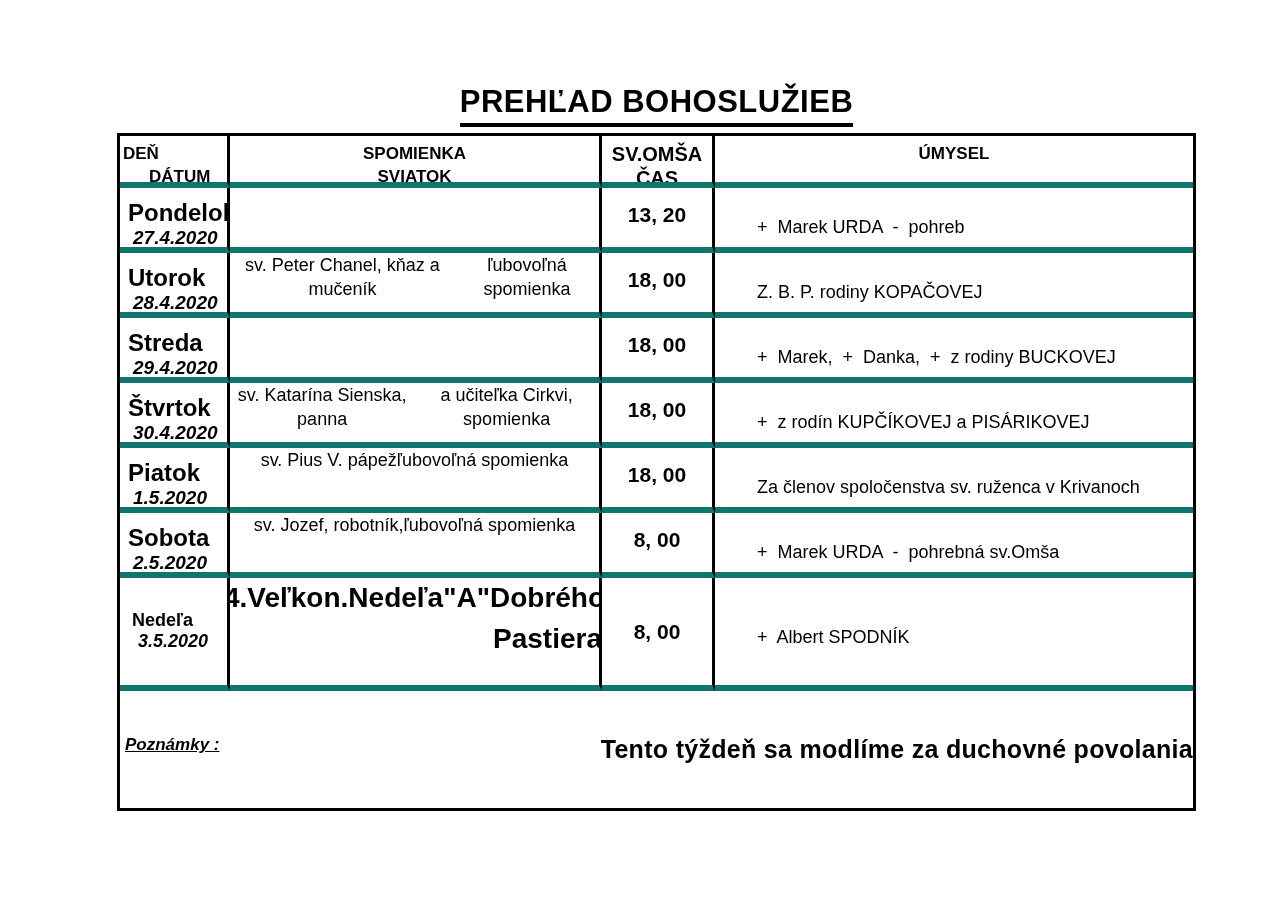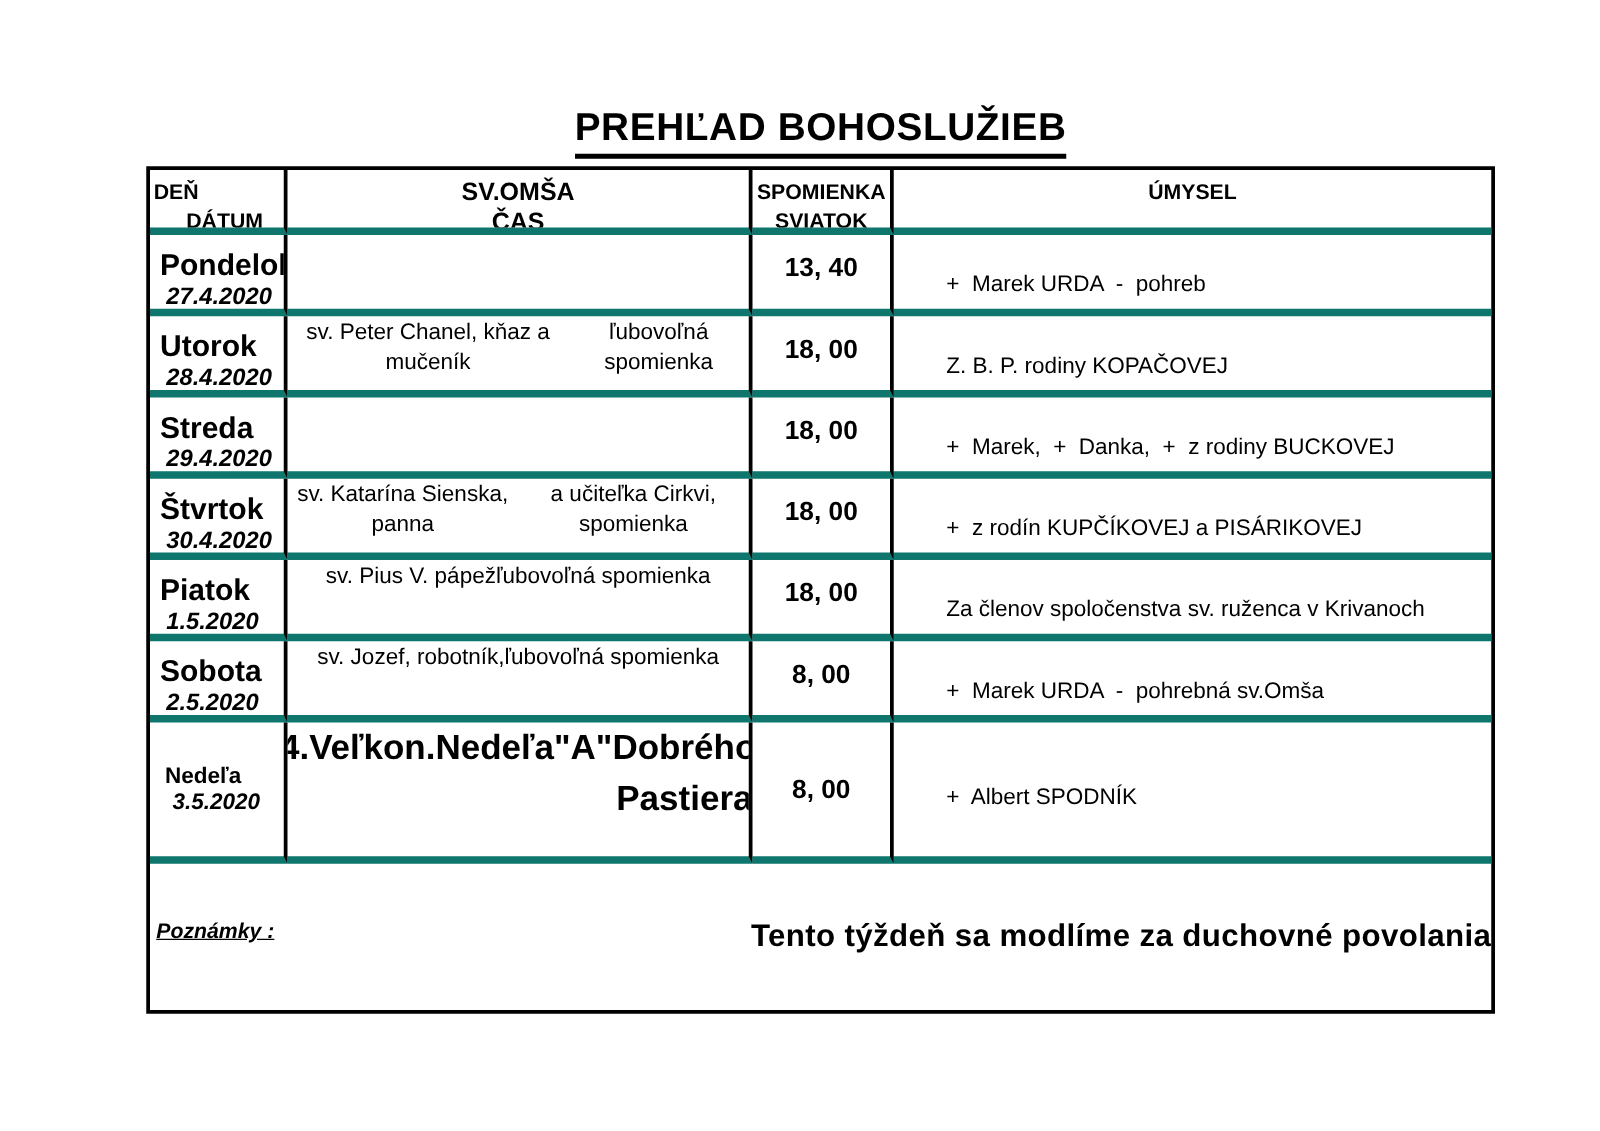--- a/index.html
+++ b/index.html
@@ -90,41 +90,41 @@
   <div class="title-wrap">
     <span class="doc-title">PREHĽAD BOHOSLUŽIEB</span>
   </div>
 
   <div class="schedule">
 
     <div class="cell hcell h-day">
       <div class="line1">DEŇ</div>
       <div class="line2">DÁTUM</div>
     </div>
+    <div class="cell hcell h-center">
+      <div>SPOMIENKA</div>
+      <div>SVIATOK</div>
+    </div>
     <div class="cell hcell h-center h-mass">
       <div>SV.OMŠA</div>
       <div>ČAS</div>
-    </div>
-    <div class="cell hcell h-center">
-      <div>SPOMIENKA</div>
-      <div>SVIATOK</div>
     </div>
     <div class="cell hcell h-center last-col">
       <div>ÚMYSEL</div>
     </div>
 
     <div class="cell day-cell">
       <div class="day-name">Pondelok</div>
       <div class="day-date">27.4.2020</div>
     </div>
     <div class="cell mem-cell">
       <div></div>
       <div></div>
     </div>
-    <div class="cell time-cell reg">13, 40</div>
+    <div class="cell time-cell reg">13, 20</div>
     <div class="cell int-cell reg last-col">+  Marek URDA  -  pohreb</div>
 
     <div class="cell day-cell">
       <div class="day-name">Utorok</div>
       <div class="day-date">28.4.2020</div>
     </div>
     <div class="cell mem-cell">
       <div>sv. Peter Chanel, kňaz a mučeník</div>
       <div>ľubovoľná spomienka</div>
     </div>

